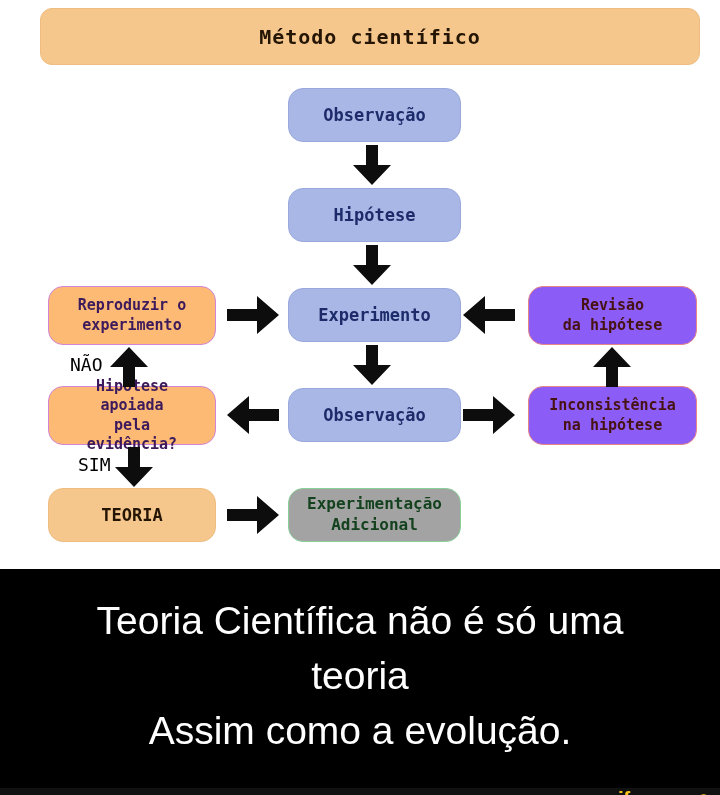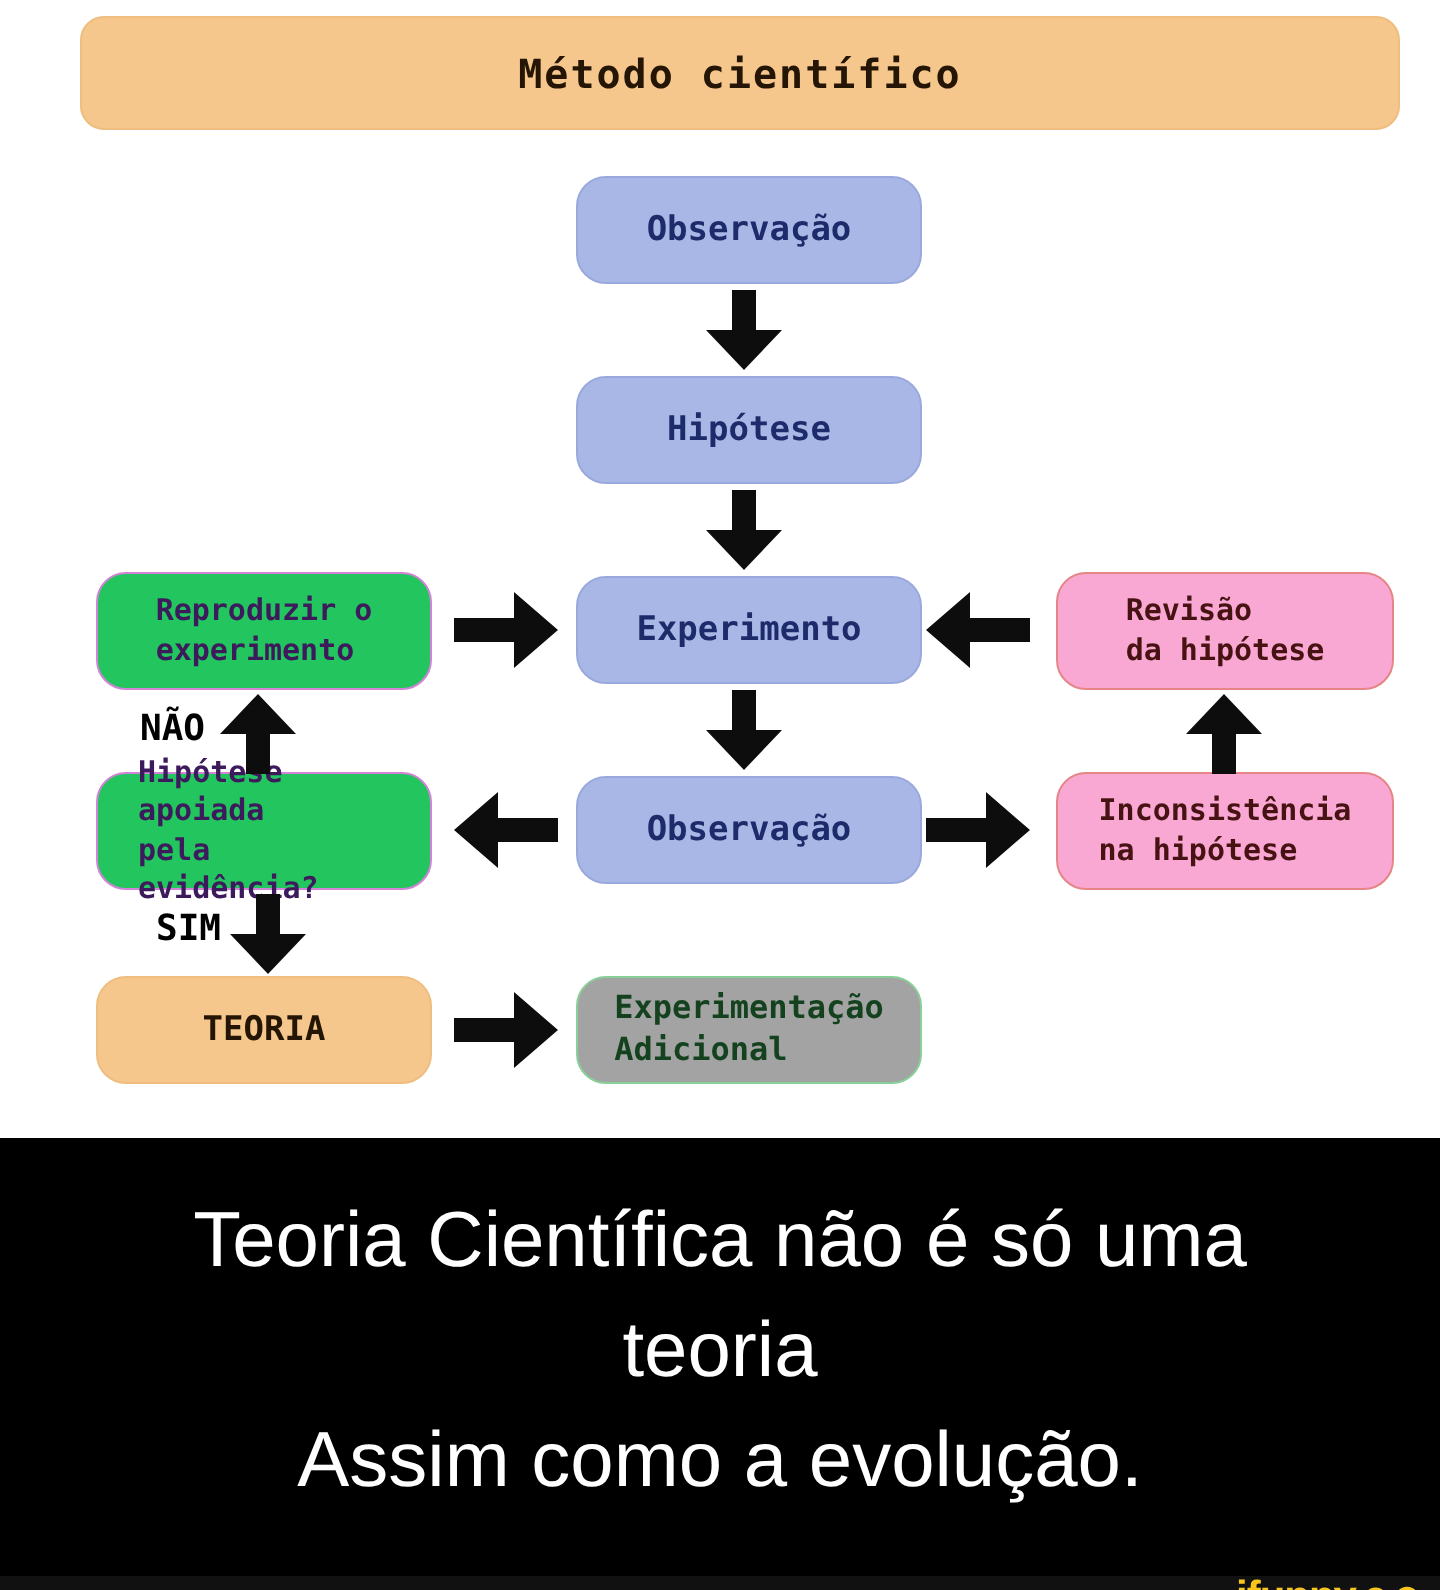--- a/index.html
+++ b/index.html
@@ -2,40 +2,40 @@
 <html><head>
 <meta charset="utf-8">
 <style>
   html,body{margin:0;padding:0;background:#fff;}
   #stage{
     position:relative;width:720px;height:795px;background:#ffffff;
     font-family:"DejaVu Sans Mono", monospace;overflow:hidden;
   }
   .node{
     position:absolute;display:flex;align-items:center;justify-content:center;
-    border-radius:15px;font-weight:bold;
+    text-align:center;border-radius:15px;font-weight:bold;
     white-space:pre-line;line-height:1.3;box-sizing:border-box;padding:2px 20px;
   }
   .banner{
     left:40px;top:8px;width:660px;height:57px;border-radius:12px;
     background:#f6c78c;color:#241505;font-size:20px;letter-spacing:1px;
     border:1px solid #eebd7f;
   }
   .blue{background:#a9b7e6;color:#1d2b6b;border:1px solid #9aa9dd;}
-  .purple{background:#22c55e;color:#3d1a5b;border:1px solid #d184d8;}
-  .red{background:#f9a8d4;color:#471212;border:1px solid #e68586;}
+  .purple{background:#fdba74;color:#3d1a5b;border:1px solid #d184d8;}
+  .red{background:#8b5cf6;color:#471212;border:1px solid #e68586;}
   .green{background:#a3a3a3;color:#14421f;border:1px solid #88cf98;}
   .orange{background:#f6c78c;color:#241505;border:1px solid #eebd7f;}
   .mid{left:288px;width:173px;height:54px;font-size:17px;}
   .side-l{left:48px;width:168px;height:59px;font-size:15px;}
   .side-r{left:528px;width:169px;height:59px;font-size:15px;}
   .arrow{position:absolute;}
   .arrow polygon{fill:#0d0d0d;}
   .edge-label{
-    position:absolute;font-size:18px;font-weight:bold;color:#000;
+    position:absolute;font-size:18px;font-weight:normal;color:#000;
   }
   #caption{
     position:absolute;left:0;top:553px;width:720px;height:242px;background:#000;margin-top:16px;
   }
   #caption-text{
     position:absolute;left:0;top:24px;width:720px;text-align:center;
     color:#ffffff;font-family:"Liberation Sans", sans-serif;
     font-size:39px;line-height:55px;font-weight:400;
   }
   #watermark-bar{

